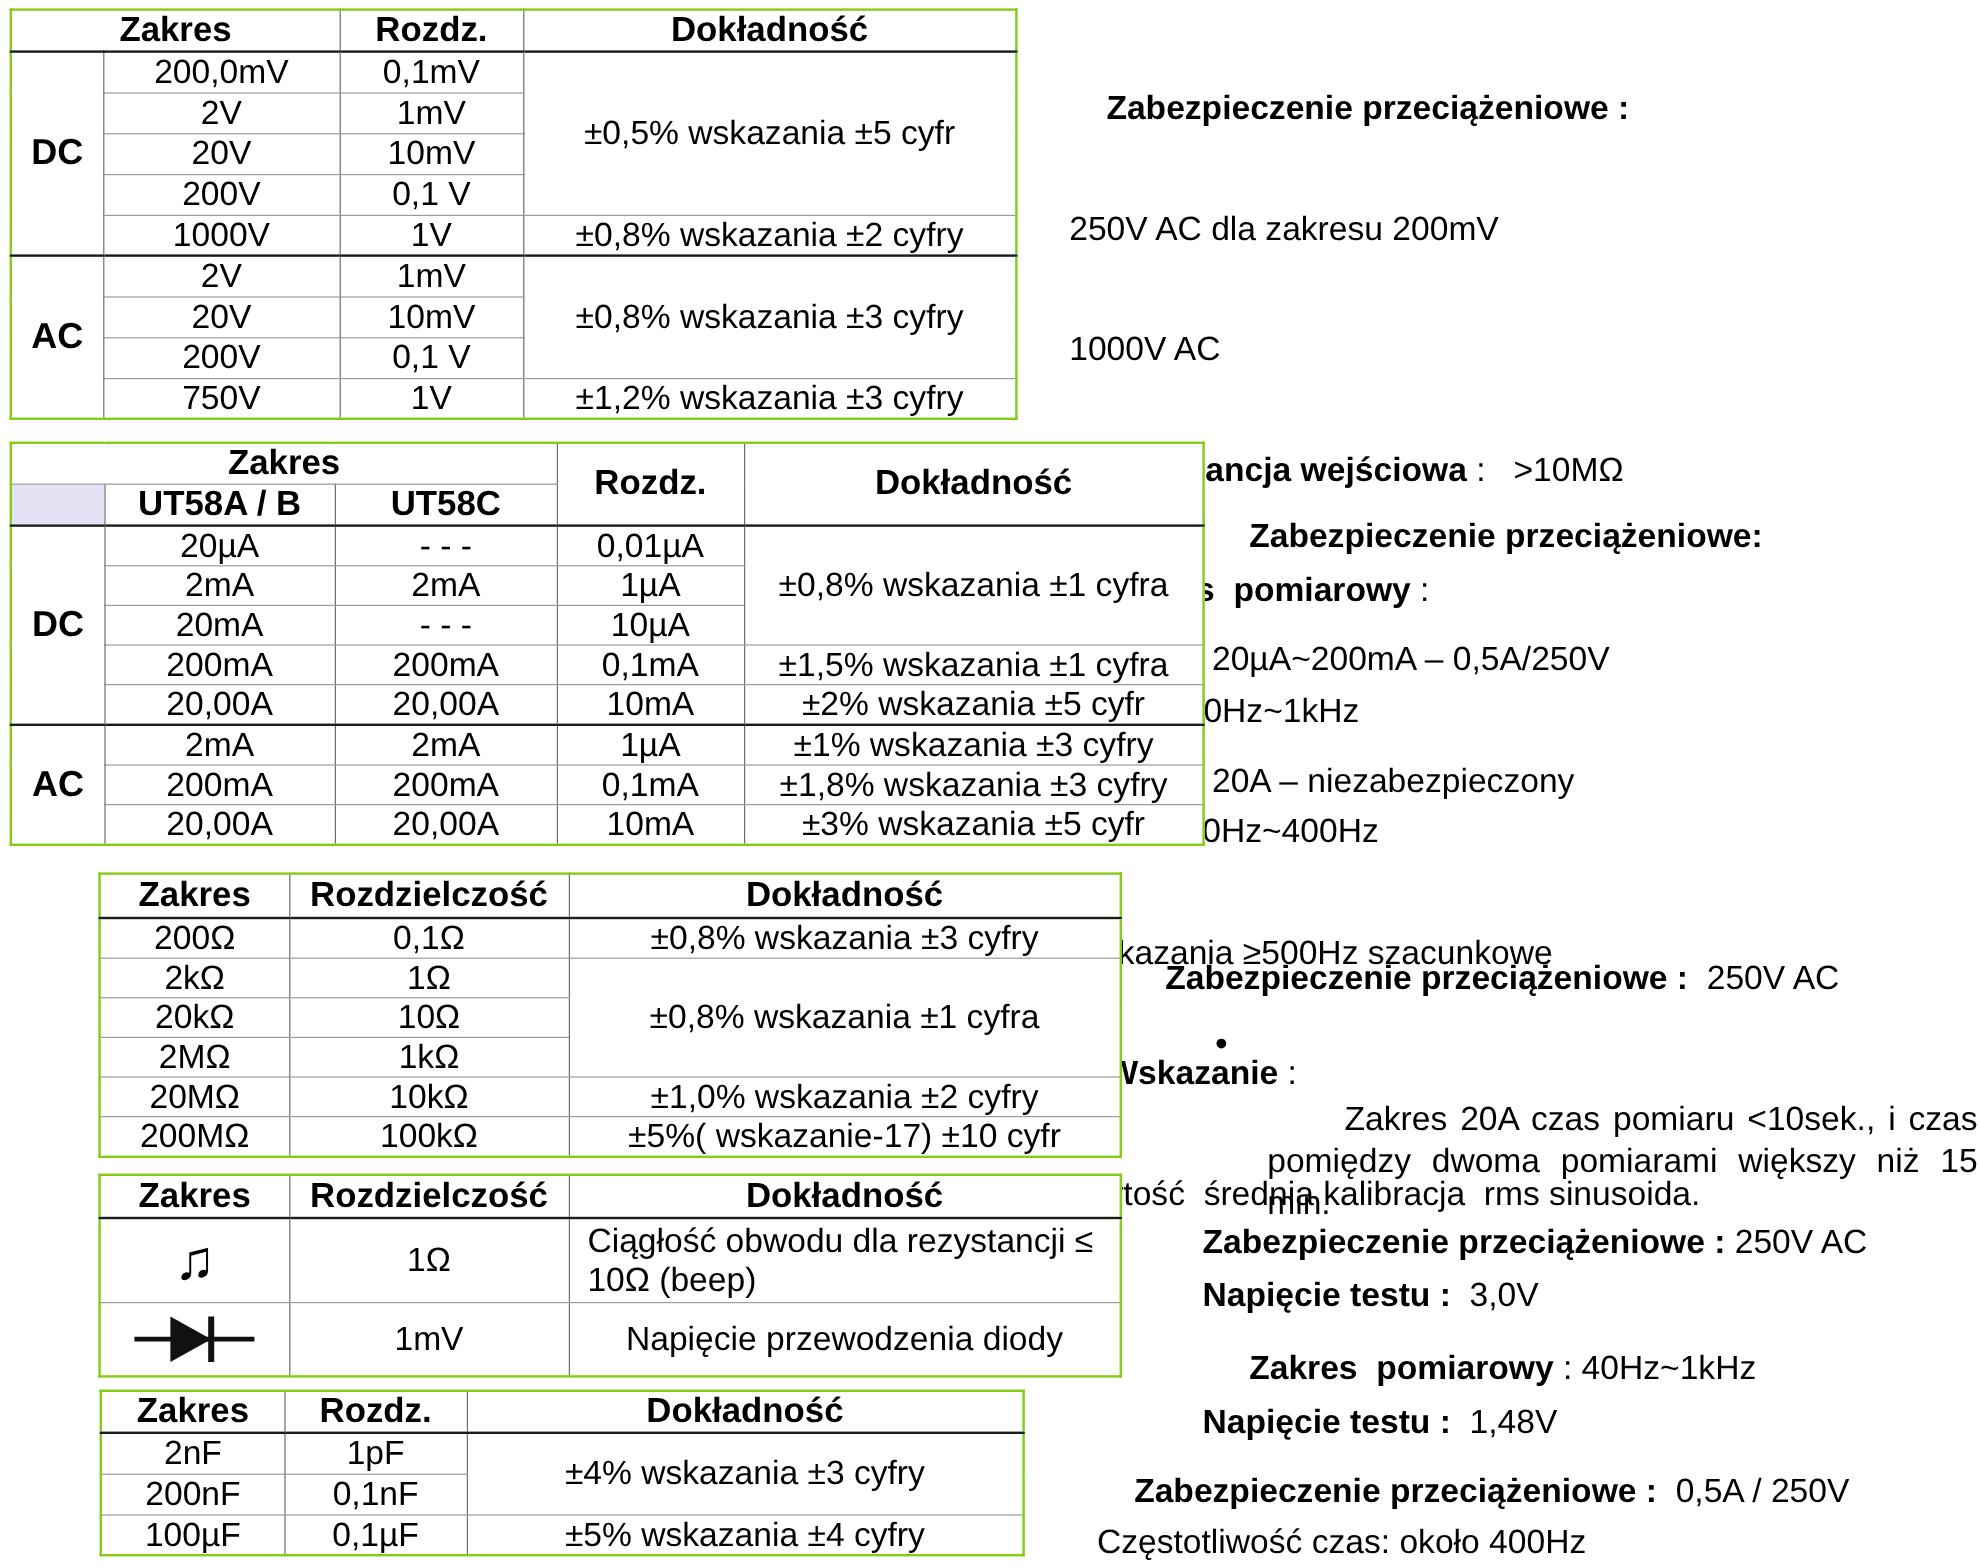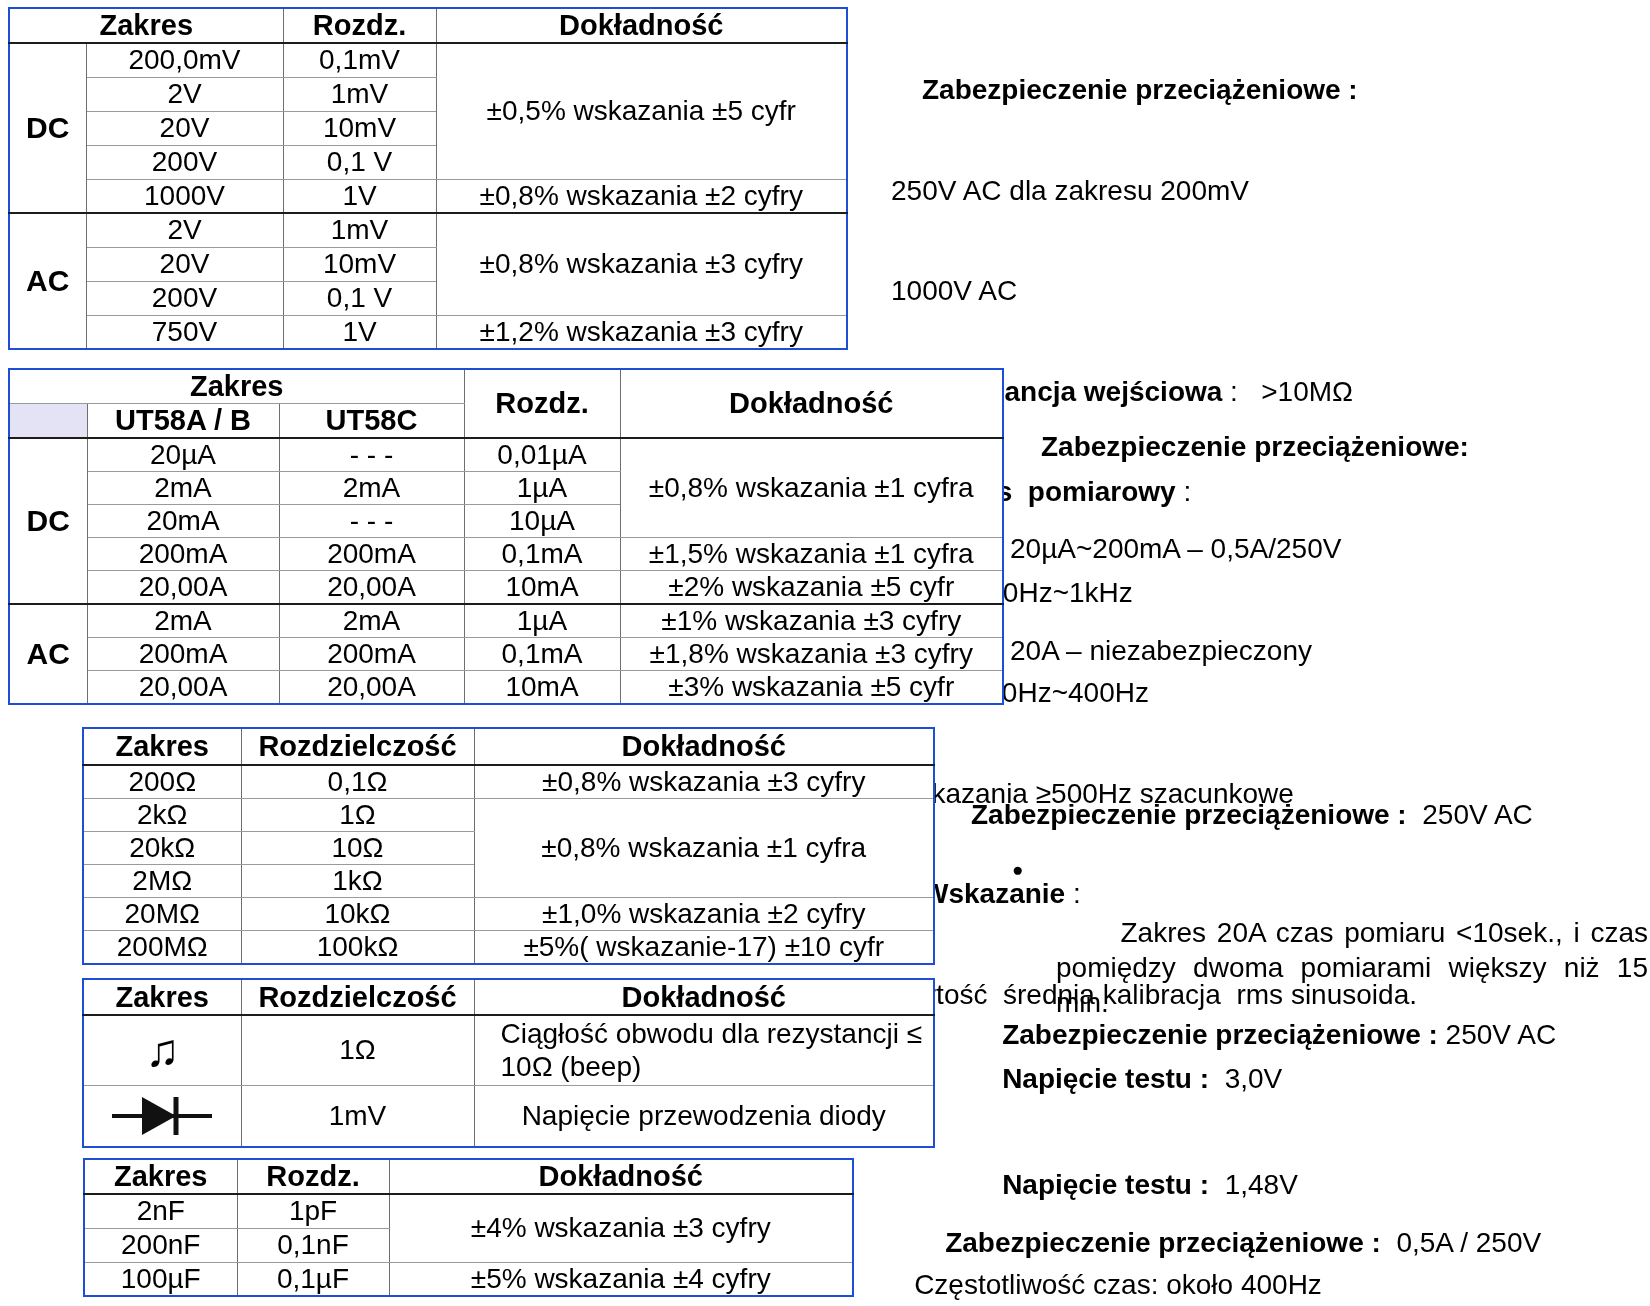--- a/index.html
+++ b/index.html
@@ -1,29 +1,29 @@
 <!DOCTYPE html>
 <html><head>
 <meta charset="utf-8">
 <style>
   html,body{margin:0;padding:0;background:#ffffff;}
   .canvas{position:relative;width:1650px;height:1306px;background:#ffffff;
           font-family:"Liberation Sans","DejaVu Sans",sans-serif;color:#000;overflow:hidden;}
   .abs{position:absolute;}
   
-  table.tbl{border-collapse:collapse;table-layout:fixed;background:#fff;border:2px solid #1d4ed8;}
+  table.tbl{border-collapse:collapse;table-layout:fixed;background:#fff;border:2px solid #84cc16;}
   .tbl td,.tbl th{border-left:1px solid #6e6e6e;border-right:1px solid #6e6e6e;
                   border-top:1px solid #9a9a9a;border-bottom:1px solid #9a9a9a;
                   text-align:center;vertical-align:middle;padding:0;font-size:28px;overflow:hidden;}
   .tbl th{font-size:29px;font-weight:bold;}
   tr.hdr th,tr.hdr td{border-bottom:2px solid #1c1c1c;}
   tr.gsep td{border-top:2px solid #1c1c1c;}
   td.grp{font-weight:bold;font-size:30px;}
   td.lav{background:#E4E3F6;}
-  td.tl{text-align:left;padding-left:26px;line-height:33px;}
+  td.tl{text-align:left;padding-left:15px;line-height:33px;}
   
   .r31{height:31px;} .r33{height:33px;} .r34{height:34px;} .r36{height:36px;}
   .r37{height:37px;} .r62{height:62px;} .r70{height:70px;}
   
   .note{font-size:28px;line-height:33.5px;white-space:pre-wrap;}
   .b{font-weight:bold;margin-left:31px;}
   .sp{height:41px;}
   .bullet-para{position:relative;padding-left:46px;text-align:justify;line-height:35px;}
   .bullet-mark{position:absolute;left:2px;top:7px;font-size:19px;}
   .note5-l2{font-weight:normal;}
@@ -178,20 +178,21 @@
 
   <div class="note abs" style="left:1010px;top:362px;width:638px;line-height:34px;">
     <div><span class="b">Zabezpieczenie przeciążeniowe:</span></div>
     <div>20µA~200mA – 0,5A/250V</div>
     <div>20A – niezabezpieczony</div>
     <div class="sp"></div>
     <div class="bullet-para">
       <span class="bullet-mark">●</span>
       <span>Zakres 20A czas pomiaru &lt;10sek., i czas pomiędzy dwoma pomiarami większy niż 15 min.</span>
     </div>
+    <div><span class="b">Zakres  pomiarowy</span><span> : 40Hz~1kHz</span></div>
     
   </div>
 
   <table class="tbl abs" style="left:82px;top:727px;width:851px;">
     <colgroup>
         <col style="width:158px">
         <col style="width:233px">
         <col style="width:460px">
       </colgroup>
     <tbody>

